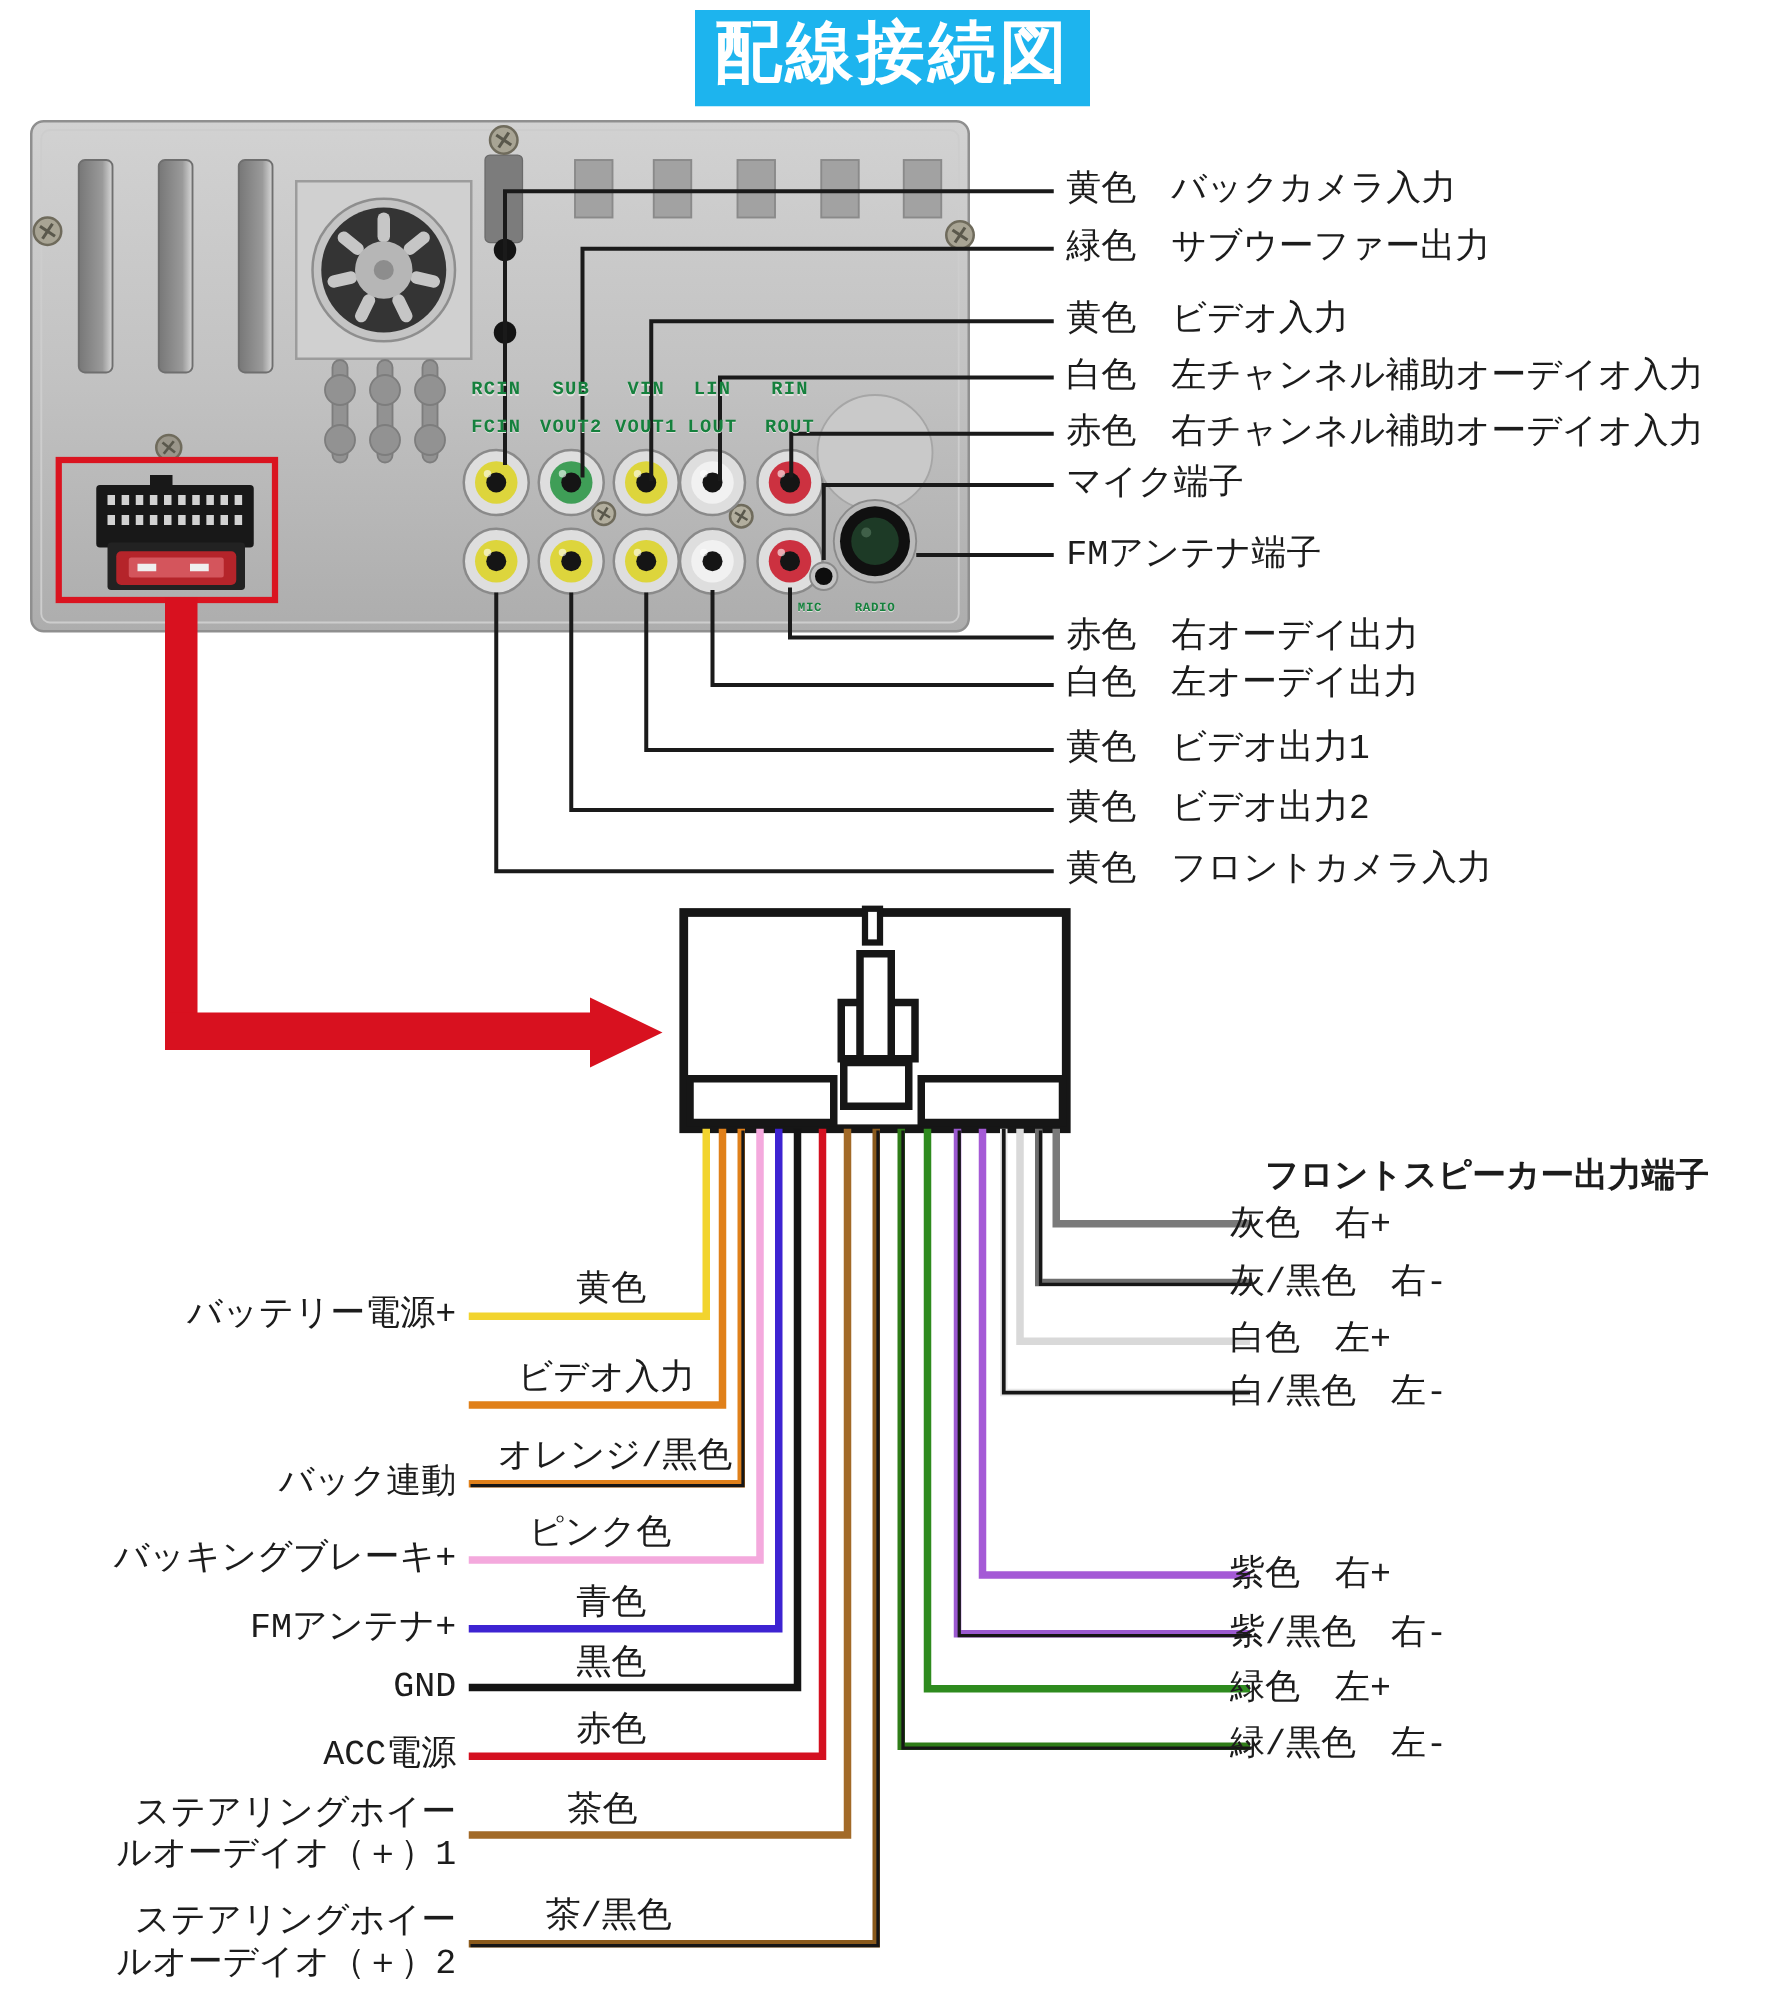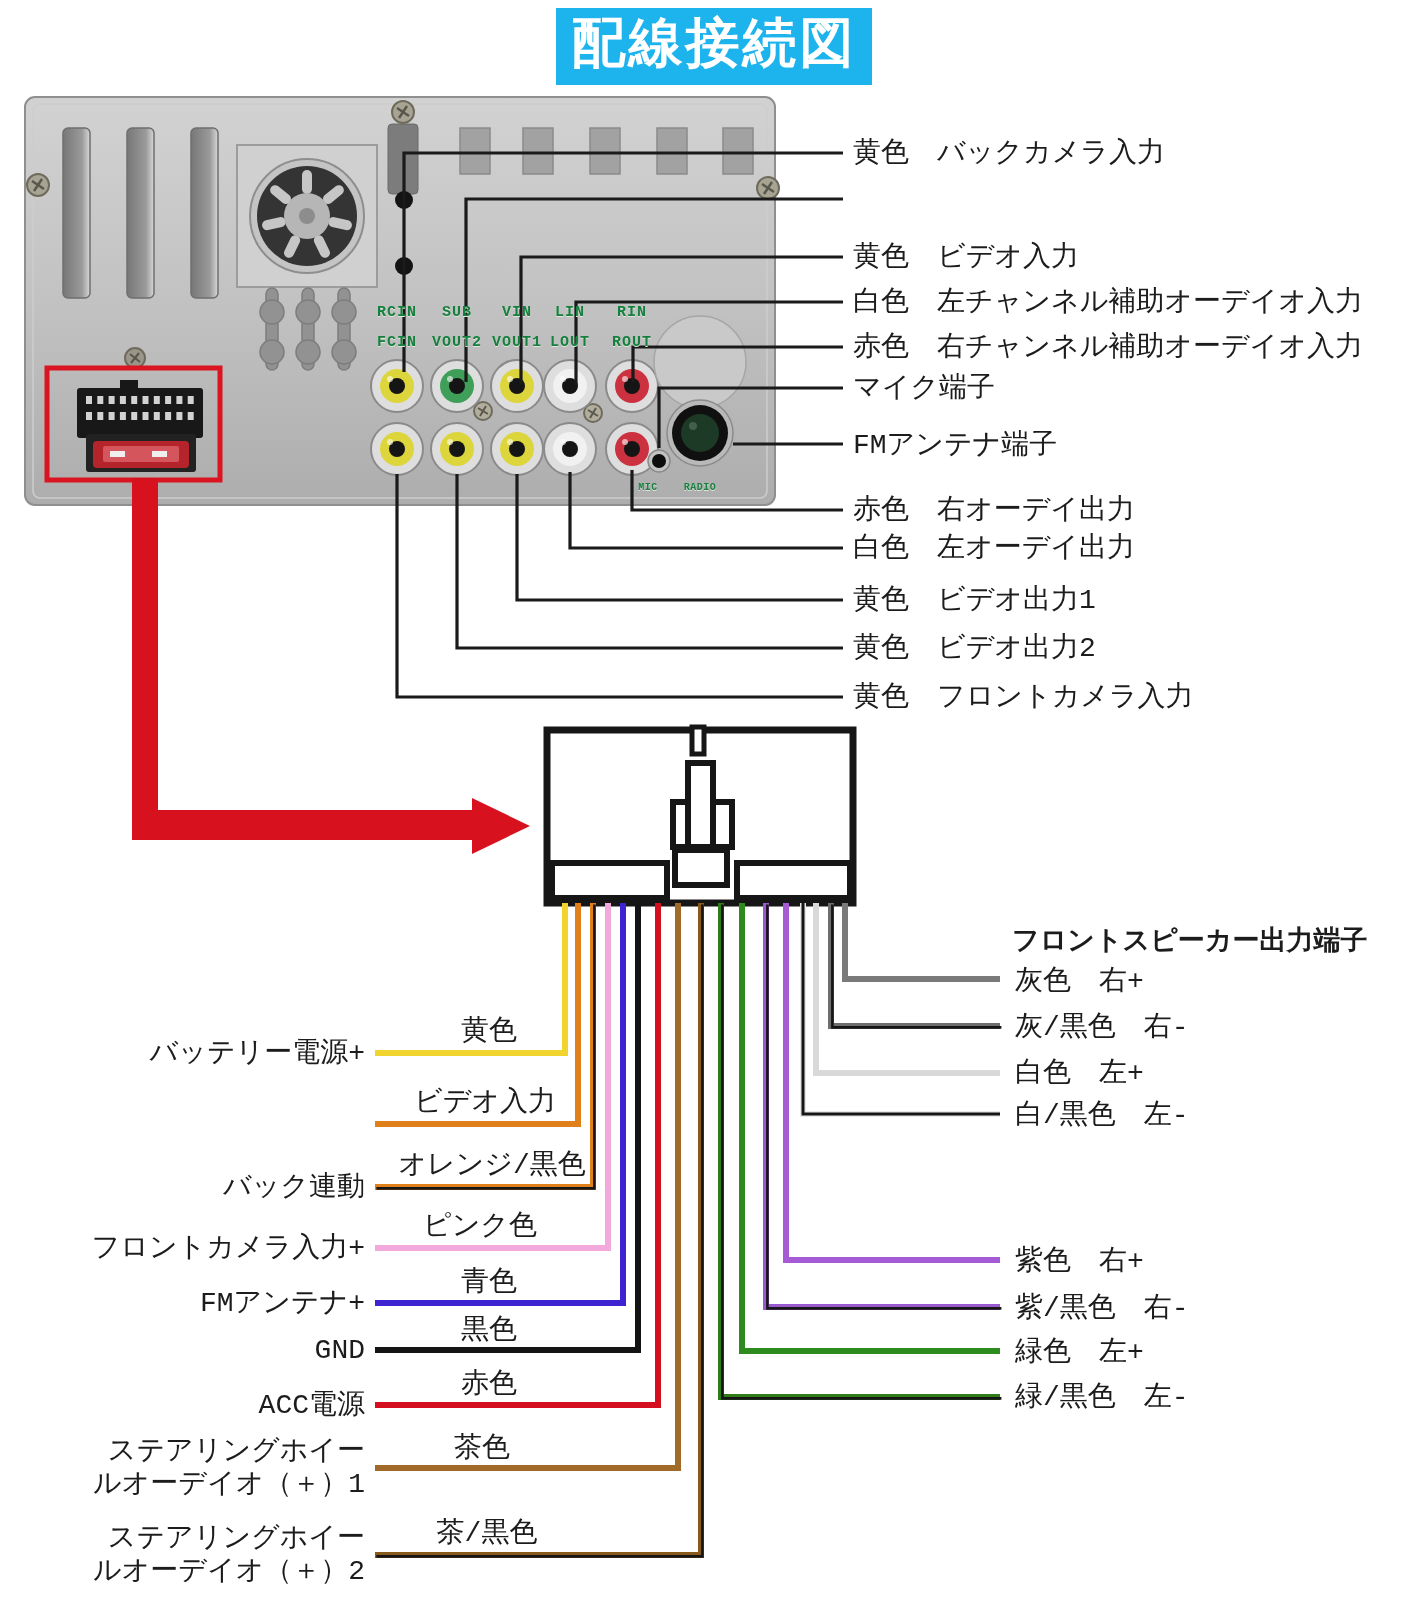--- a/index.html
+++ b/index.html
@@ -4,21 +4,21 @@
 <style>
   html,body{margin:0;padding:0;background:#fff;}
   #canvas{position:relative;width:1427px;height:1600px;background:#ffffff;overflow:hidden;
           font-family:Liberation Mono, monospace;color:#1c1c1c;}
   #canvas svg{position:absolute;left:0;top:0;}
   .title{position:absolute;left:556px;top:8px;width:316px;height:77px;line-height:77px;
          text-align:center;font-size:54px;font-weight:bold;color:#ffffff;letter-spacing:3px;}
   .lab{position:absolute;transform:translateY(-50%);white-space:nowrap;font-size:28px;line-height:33px;}
   .lab-r{left:853px;}
   .lab-l{right:1062px;text-align:right;}
-  .lab-sp{left:1015px;}
+  .lab-sp{left:984px;}
   .sp-head{position:absolute;left:1012px;transform:translateY(-50%);white-space:nowrap;
            font-size:27px;font-weight:bold;}
   .cname{position:absolute;transform:translate(-50%,-50%);white-space:nowrap;font-size:28px;}
   .emb{position:absolute;transform:translate(-50%,-50%);font-size:15px;font-weight:bold;
        color:#15803d;text-shadow:0 1px 0 #e4e4e0;letter-spacing:1px;white-space:nowrap;}
   .emb-sm{font-size:10px;letter-spacing:0.5px;}
   .lab span{display:block;}
 </style>
 </head>
 <body>
@@ -328,20 +328,21 @@
         <g>
           <path d="M721,903 L721,1397 L1000,1397" fill="none" stroke="#2f7d18" stroke-width="6"></path>
           <path d="M721,903 L721,1397 L1000,1397" fill="none" stroke="#161616" stroke-width="2.6" transform="translate(1.4,1.4)"></path>
         </g>
       </g>
   </svg>
 
   <div class="title" id="title-box" style="background: rgb(29, 180, 238);">配線接続図</div>
 
   <div class="lab lab-r" style="top:153px">黄色　バックカメラ入力</div>
+  <div class="lab lab-r" style="top:199px">緑色　サブウーファー出力</div>
   <div class="lab lab-r" style="top:257px">黄色　ビデオ入力</div>
   <div class="lab lab-r" style="top:302px">白色　左チャンネル補助オーデイオ入力</div>
   <div class="lab lab-r" style="top:347px">赤色　右チャンネル補助オーデイオ入力</div>
   <div class="lab lab-r" style="top:388px">マイク端子</div>
   <div class="lab lab-r" style="top:445px">FMアンテナ端子</div>
   <div class="lab lab-r" style="top:510px">赤色　右オーデイ出力</div>
   <div class="lab lab-r" style="top:548px">白色　左オーデイ出力</div>
   <div class="lab lab-r" style="top:600px">黄色　ビデオ出力1</div>
   <div class="lab lab-r" style="top:648px">黄色　ビデオ出力2</div>
   <div class="lab lab-r" style="top:697px">黄色　フロントカメラ入力</div>
@@ -361,21 +362,21 @@
 
   <div class="lab lab-l" style="top:1053px">
       <span>バッテリー電源+</span>
       <span></span>
     </div>
   <div class="lab lab-l" style="top:1187px">
       <span>バック連動</span>
       <span></span>
     </div>
   <div class="lab lab-l" style="top:1248px">
-      <span>フロントカメラ入力+</span>
+      <span>バッキングブレーキ+</span>
       <span></span>
     </div>
   <div class="lab lab-l" style="top:1303px">
       <span>FMアンテナ+</span>
       <span></span>
     </div>
   <div class="lab lab-l" style="top:1350px">
       <span>GND</span>
       <span></span>
     </div>

